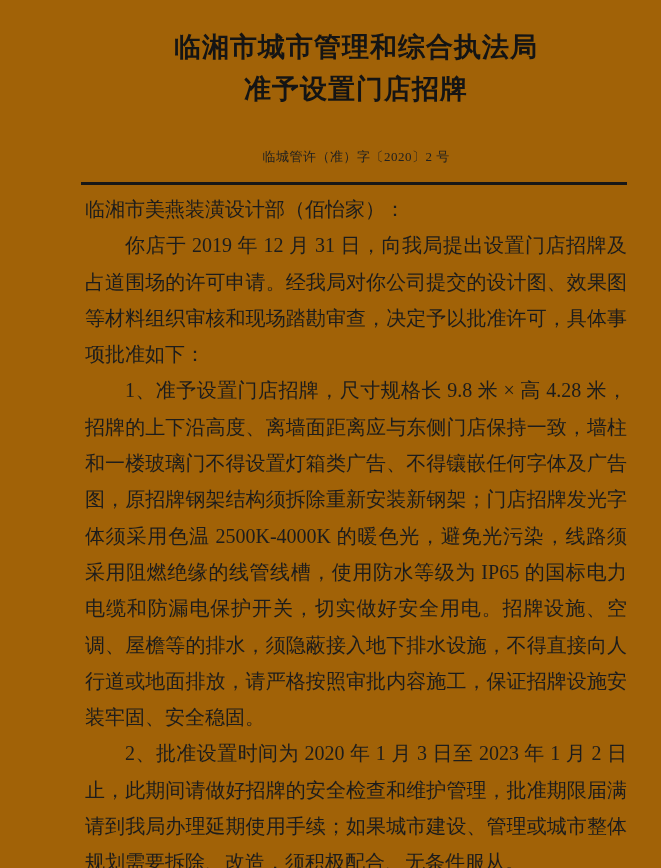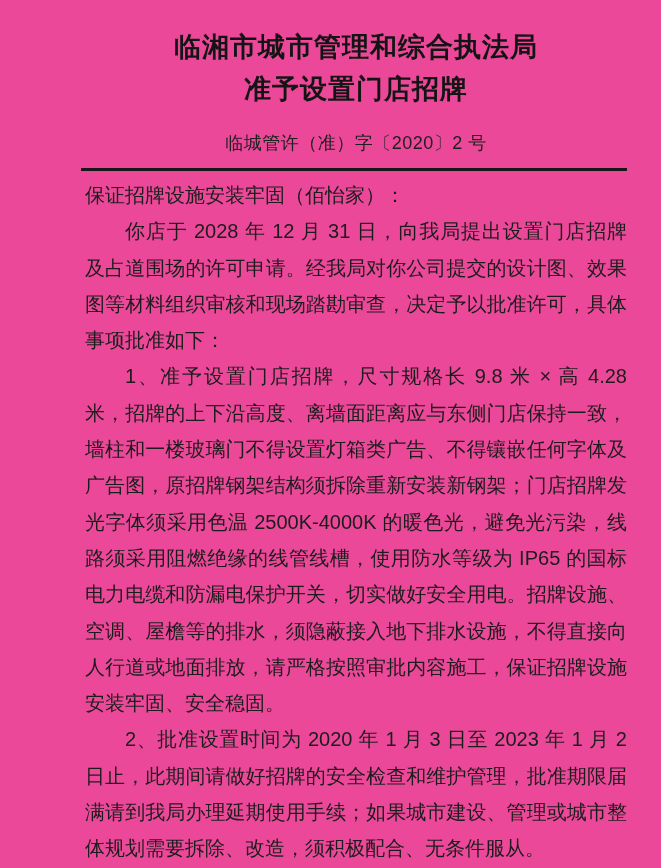--- a/index.html
+++ b/index.html
@@ -6,41 +6,41 @@
   html, body {
     margin: 0;
     padding: 0;
     background: #e8e8e8;
   }
   .page {
     position: relative;
     width: 661px;
     height: 868px;
     margin: 0 auto;
-    background: #ec4899;
+    background: #a16207;
     box-sizing: border-box;
     padding: 26px 34px 0 85px;
-    font-family: Liberation Sans, sans-serif;
+    font-family: Liberation Serif, serif;
     color: #1c1c1c;
     overflow: hidden;
   }
   .header {
     text-align: center;
   }
   .title {
     margin: 0;
     font-size: 27px;
     line-height: 42px;
     font-weight: bold;
     letter-spacing: 1px;
     color: #141414;
   }
   .doc-number {
-    margin-top: 21px;
-    font-size: 18px;
+    margin-top: 35px;
+    font-size: 13px;
     line-height: 24px;
     letter-spacing: 0.5px;
     color: #202020;
   }
   .rule {
     margin-top: 13px;
     margin-left: -4px;
     width: calc(100% + 4px);
     height: 3px;
     background: #171717;
@@ -66,18 +66,18 @@
 
 <div class="page">
   <div class="header">
     <h1 class="title">临湘市城市管理和综合执法局</h1>
     <h1 class="title">准予设置门店招牌</h1>
     <div class="doc-number">临城管许（准）字〔2020〕2 号</div>
     <div class="rule"></div>
   </div>
 
   <div class="body-text">
-    <p class="salutation">保证招牌设施安装牢固（佰怡家）：</p>
-    <p class="para">你店于 2028 年 12 月 31 日，向我局提出设置门店招牌及占道围场的许可申请。经我局对你公司提交的设计图、效果图等材料组织审核和现场踏勘审查，决定予以批准许可，具体事项批准如下：</p>
+    <p class="salutation">临湘市美燕装潢设计部（佰怡家）：</p>
+    <p class="para">你店于 2019 年 12 月 31 日，向我局提出设置门店招牌及占道围场的许可申请。经我局对你公司提交的设计图、效果图等材料组织审核和现场踏勘审查，决定予以批准许可，具体事项批准如下：</p>
     <p class="para">1、准予设置门店招牌，尺寸规格长 9.8 米 × 高 4.28 米，招牌的上下沿高度、离墙面距离应与东侧门店保持一致，墙柱和一楼玻璃门不得设置灯箱类广告、不得镶嵌任何字体及广告图，原招牌钢架结构须拆除重新安装新钢架；门店招牌发光字体须采用色温 2500K-4000K 的暖色光，避免光污染，线路须采用阻燃绝缘的线管线槽，使用防水等级为 IP65 的国标电力电缆和防漏电保护开关，切实做好安全用电。招牌设施、空调、屋檐等的排水，须隐蔽接入地下排水设施，不得直接向人行道或地面排放，请严格按照审批内容施工，保证招牌设施安装牢固、安全稳固。</p>
     <p class="para">2、批准设置时间为 2020 年 1 月 3 日至 2023 年 1 月 2 日止，此期间请做好招牌的安全检查和维护管理，批准期限届满请到我局办理延期使用手续；如果城市建设、管理或城市整体规划需要拆除、改造，须积极配合、无条件服从。</p>
   </div>
 </div>
 
 </body></html>

